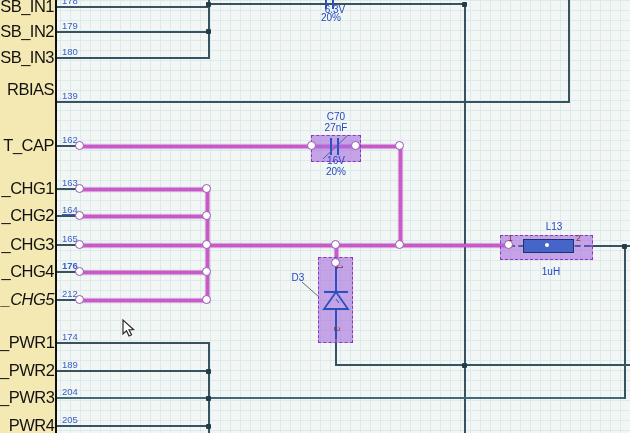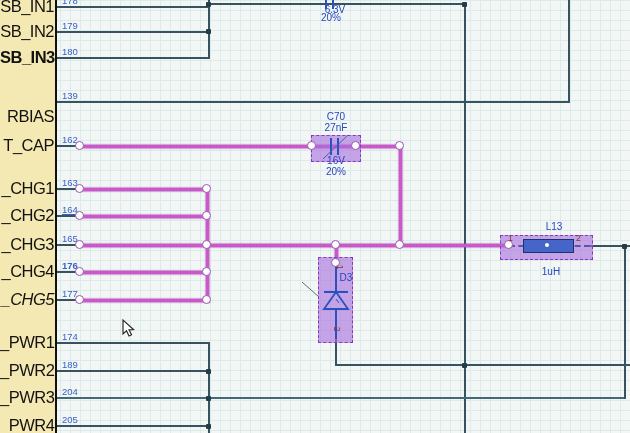--- a/index.html
+++ b/index.html
@@ -34,36 +34,36 @@
 <body>
 
 <div id="canvas">
 
   <div class="ic-body"></div>
   <div id="pin-rows">
       <div class="pin-label" style="top: -3px;">SB_IN1</div>
       <div class="pin-number" style="top: -5px;">178</div>
       <div class="pin-label" style="top: 22px;">SB_IN2</div>
       <div class="pin-number" style="top: 20px;">179</div>
-      <div class="pin-label" style="top: 48px; font-weight: bold;">SB_IN3</div>
+      <div class="pin-label" style="top: 48px;">SB_IN3</div>
       <div class="pin-number" style="top: 46px;">180</div>
-      <div class="pin-label" style="top: 107px;">RBIAS</div>
+      <div class="pin-label" style="top: 80px;">RBIAS</div>
       <div class="pin-number" style="top: 90px; text-align: right;">139</div>
       <div class="pin-label" style="top: 136px;">T_CAP</div>
       <div class="pin-number" style="top: 134px;">162</div>
       <div class="pin-label" style="top: 179px;">_CHG1</div>
       <div class="pin-number" style="top: 177px;">163</div>
       <div class="pin-label" style="top: 206px;">_CHG2</div>
       <div class="pin-number" style="top: 204px; text-decoration: underline;">164</div>
       <div class="pin-label" style="top: 235px;">_CHG3</div>
       <div class="pin-number" style="top: 233px;">165</div>
       <div class="pin-label" style="top: 262px;">_CHG4</div>
       <div class="pin-number" style="top: 260px; font-weight: bold;">176</div>
       <div class="pin-label" style="top: 290px; font-style: italic;">_CHG5</div>
-      <div class="pin-number" style="top: 288px;">177</div>
+      <div class="pin-number" style="top: 288px;">212</div>
       <div class="pin-label" style="top: 333px;">_PWR1</div>
       <div class="pin-number" style="top: 331px;">174</div>
       <div class="pin-label" style="top: 361px;">_PWR2</div>
       <div class="pin-number" style="top: 359px;">189</div>
       <div class="pin-label" style="top: 388px;">_PWR3</div>
       <div class="pin-number" style="top: 386px;">204</div>
       <div class="pin-label" style="top: 416px;">_PWR4</div>
       <div class="pin-number" style="top: 414px;">205</div>
     </div>
 
@@ -127,21 +127,21 @@
   <div class="comp-label" style="left:311px;top:166px;width:50px;">20%</div>
 
   <div class="selbox" style="left:318px;top:257px;width:33px;height:84px;"></div>
   <div class="bluestroke" style="left:335px;top:261px;width:2px;height:32px;"></div>
   <div class="bluestroke" style="left:324px;top:291px;width:24px;height:2px;"></div>
   <svg style="left:323px;top:292px;z-index:26;" width="27" height="20">
     <polygon points="13,0 1,17 25,17" fill="none" stroke="#2b50c0" stroke-width="1.8"></polygon>
     <line x1="13" y1="7" x2="16" y2="11" stroke="#2b50c0" stroke-width="1"></line>
   </svg>
   <div class="bluestroke" style="left:335px;top:309px;width:2px;height:30px;"></div>
-  <div class="comp-label" style="left:286px;top:272px;width:24px;margin-left:48px;">D3</div>
+  <div class="comp-label" style="left:286px;top:272px;width:24px;">D3</div>
   <svg style="left:302px;top:282px;z-index:26;" width="18" height="16">
     <line x1="0" y1="0" x2="17" y2="15" stroke="#5a6a74" stroke-width="1"></line>
   </svg>
   <div class="pin-des rot90" style="left:338px;top:262px;">1</div>
   <div class="pin-des rot90" style="left:335px;top:324px;">2</div>
 
   <div class="selbox" style="left:500px;top:235px;width:91px;height:23px;"></div>
   <div style="position:absolute;left:509px;top:245px;width:81px;height:0;border-top:2px dashed #5a55a8;z-index:24;"></div>
   <div style="position:absolute;left:523px;top:239px;width:51px;height:14px;background:#4565c8;border:1.5px solid #1d316f;box-sizing:border-box;z-index:25;"></div>
   <div style="position:absolute;left:545px;top:243px;width:4px;height:4px;background:#fff;border-radius:50%;z-index:26;"></div>

